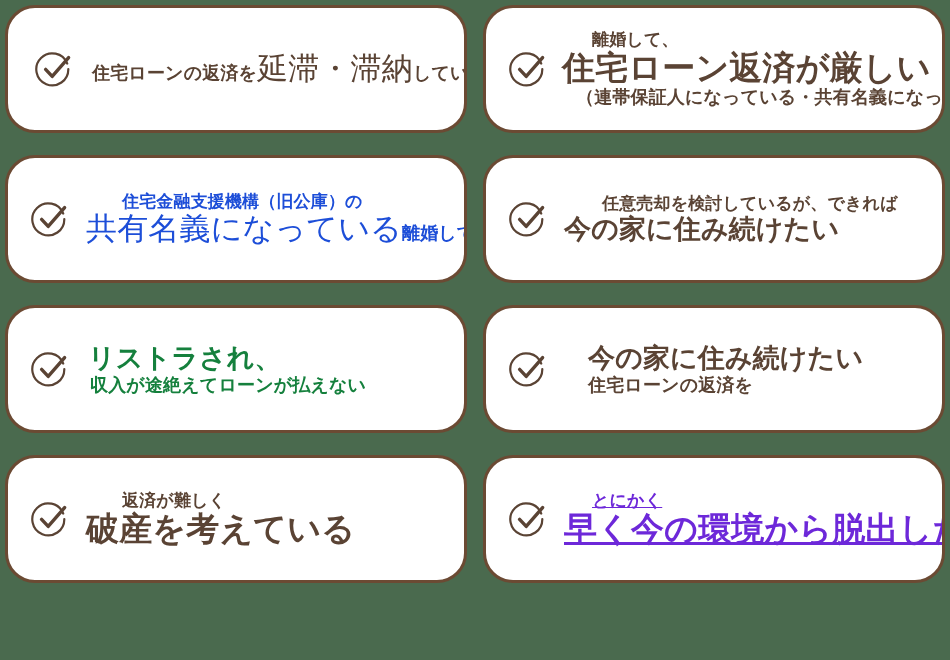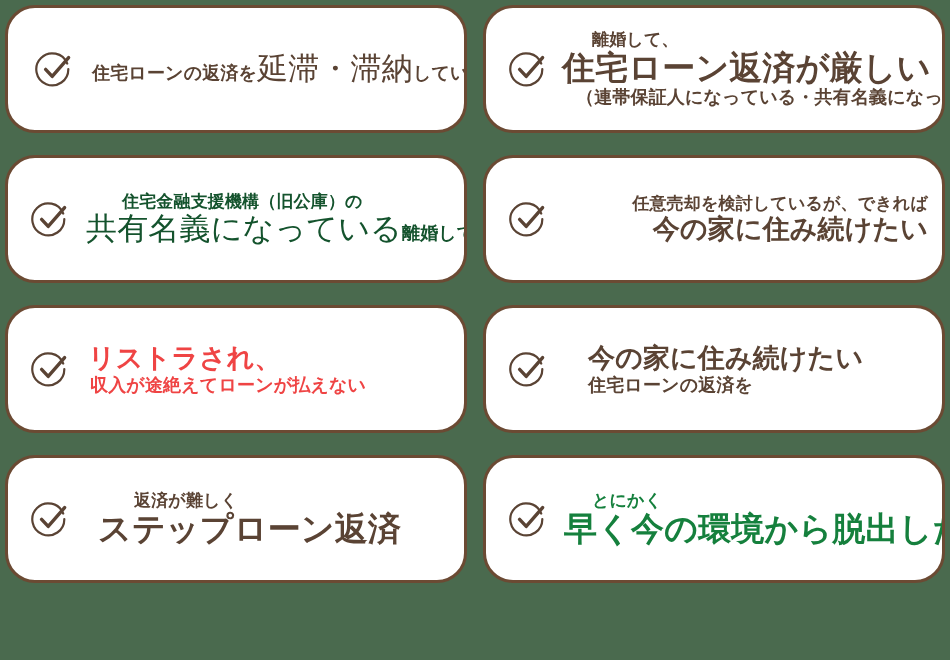--- a/index.html
+++ b/index.html
@@ -61,21 +61,21 @@
   .c1 { padding-left: 26px; }
   .c1 .card-text { padding-left: 8px; }
 
   .c2 .card-text { padding-left: 4px; }
   .c2 .t-small { padding-left: 30px; }
   .c2 .t-sub   { padding-left: 14px; }
 
   .c3 .card-text { padding-left: 6px; }
   .c3 .t-small { padding-left: 36px; }
 
-  .c4 .card-text { padding-left: 6px; text-align: right; }
+  .c4 .card-text { padding-left: 6px; }
   .c4 .t-small { padding-left: 38px; }
 
   .c5 .card-text { padding-left: 8px; }
   .c5 .t-sub { padding-left: 2px; }
 
   .c6 .card-text { padding-left: 8px; }
   .c6 .t-large { padding-left: 22px; }
   .c6 .t-sub { padding-left: 22px; }
 
   .c7 .card-text { padding-left: 6px; }
@@ -115,21 +115,21 @@
     </div>
   </div>
 
   <div class="card c3" style="background: rgb(255, 255, 255); border-color: rgb(107, 74, 51);">
     <span class="check-icon">
       <svg viewBox="0 0 40 40" aria-hidden="true">
         <path d="M33.2 14.5 a16 16 0 1 0 1.1 5.5" fill="none" stroke="#5a4334" stroke-width="2.2" stroke-linecap="round"></path>
         <path d="M11.6 20.4 L18.2 27.4 L34.6 8.6" fill="none" stroke="#5a4334" stroke-width="3.4" stroke-linecap="round" stroke-linejoin="round"></path>
       </svg>
     </span>
-    <div class="card-text" style="color: #14532d;">
+    <div class="card-text" style="color: #1d4ed8;">
       <span class="t-small gap-sm">住宅金融支援機構（旧公庫）の</span>
       <span class="inline-line"><span class="lg">共有名義になっている</span><span class="sm">離婚して</span></span>
     </div>
   </div>
 
   <div class="card c4" style="background: rgb(255, 255, 255); border-color: rgb(107, 74, 51);">
     <span class="check-icon">
       <svg viewBox="0 0 40 40" aria-hidden="true">
         <path d="M33.2 14.5 a16 16 0 1 0 1.1 5.5" fill="none" stroke="#5a4334" stroke-width="2.2" stroke-linecap="round"></path>
         <path d="M11.6 20.4 L18.2 27.4 L34.6 8.6" fill="none" stroke="#5a4334" stroke-width="3.4" stroke-linecap="round" stroke-linejoin="round"></path>
@@ -141,58 +141,58 @@
     </div>
   </div>
 
   <div class="card c5" style="background: rgb(255, 255, 255); border-color: rgb(107, 74, 51);">
     <span class="check-icon">
       <svg viewBox="0 0 40 40" aria-hidden="true">
         <path d="M33.2 14.5 a16 16 0 1 0 1.1 5.5" fill="none" stroke="#5a4334" stroke-width="2.2" stroke-linecap="round"></path>
         <path d="M11.6 20.4 L18.2 27.4 L34.6 8.6" fill="none" stroke="#5a4334" stroke-width="3.4" stroke-linecap="round" stroke-linejoin="round"></path>
       </svg>
     </span>
-    <div class="card-text" style="color: #ef4444;">
+    <div class="card-text" style="color: #15803d;">
       <span class="t-large gap-sm">リストラされ、</span>
       <span class="t-sub">収入が途絶えてローンが払えない</span>
     </div>
   </div>
 
   <div class="card c6" style="background: rgb(255, 255, 255); border-color: rgb(107, 74, 51);">
     <span class="check-icon">
       <svg viewBox="0 0 40 40" aria-hidden="true">
         <path d="M33.2 14.5 a16 16 0 1 0 1.1 5.5" fill="none" stroke="#5a4334" stroke-width="2.2" stroke-linecap="round"></path>
         <path d="M11.6 20.4 L18.2 27.4 L34.6 8.6" fill="none" stroke="#5a4334" stroke-width="3.4" stroke-linecap="round" stroke-linejoin="round"></path>
       </svg>
     </span>
     <div class="card-text" style="color: rgb(90, 67, 52);">
       <span class="t-large gap-sm">今の家に住み続けたい</span>
       <span class="t-sub">住宅ローンの返済を</span>
     </div>
   </div>
 
-  <div class="card c7" style="background: rgb(255, 255, 255); border-color: rgb(107, 74, 51); gap: 12px;">
+  <div class="card c7" style="background: rgb(255, 255, 255); border-color: rgb(107, 74, 51);">
     <span class="check-icon">
       <svg viewBox="0 0 40 40" aria-hidden="true">
         <path d="M33.2 14.5 a16 16 0 1 0 1.1 5.5" fill="none" stroke="#5a4334" stroke-width="2.2" stroke-linecap="round"></path>
         <path d="M11.6 20.4 L18.2 27.4 L34.6 8.6" fill="none" stroke="#5a4334" stroke-width="3.4" stroke-linecap="round" stroke-linejoin="round"></path>
       </svg>
     </span>
     <div class="card-text" style="color: rgb(90, 67, 52);">
       <span class="t-small gap-sm">返済が難しく</span>
-      <span class="t-xl">ステップローン返済</span>
+      <span class="t-xl">破産を考えている</span>
     </div>
   </div>
 
   <div class="card c8" style="background: rgb(255, 255, 255); border-color: rgb(107, 74, 51);">
     <span class="check-icon">
       <svg viewBox="0 0 40 40" aria-hidden="true">
         <path d="M33.2 14.5 a16 16 0 1 0 1.1 5.5" fill="none" stroke="#5a4334" stroke-width="2.2" stroke-linecap="round"></path>
         <path d="M11.6 20.4 L18.2 27.4 L34.6 8.6" fill="none" stroke="#5a4334" stroke-width="3.4" stroke-linecap="round" stroke-linejoin="round"></path>
       </svg>
     </span>
-    <div class="card-text" style="color: #15803d;">
+    <div class="card-text" style="color: #6d28d9; text-decoration: underline;">
       <span class="t-small gap-sm">とにかく</span>
       <span class="t-xl">早く今の環境から脱出したい</span>
     </div>
   </div>
 
 </div>
 
 </body></html>

